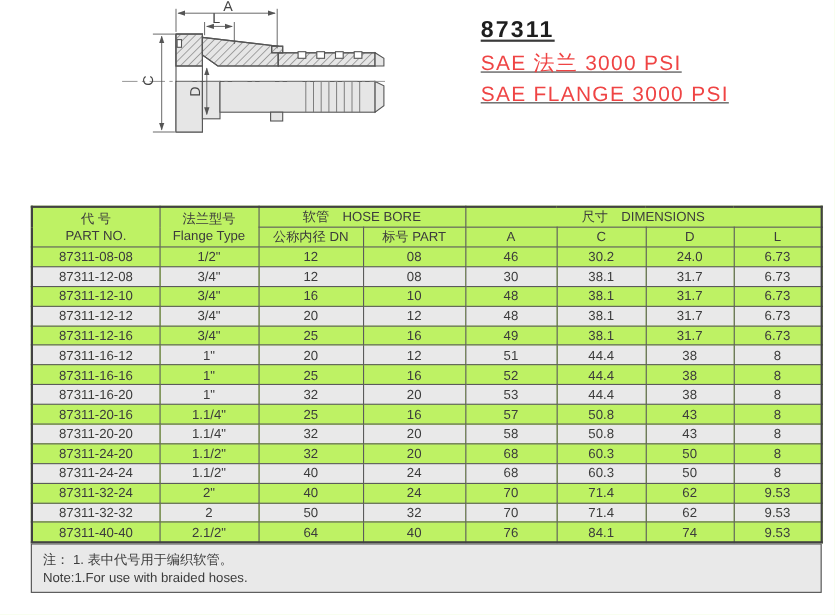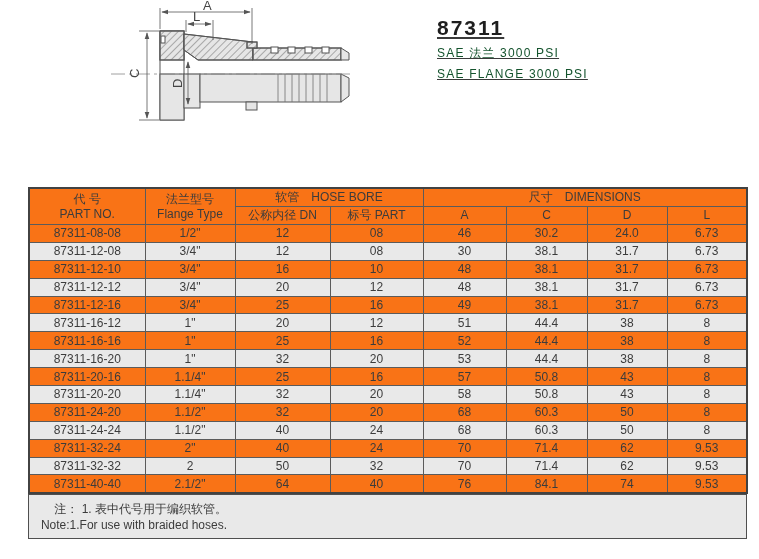--- a/index.html
+++ b/index.html
@@ -3,46 +3,46 @@
 <meta charset="utf-8">
 <style>
   html,body { margin:0; padding:0; }
   body {
     width:759px; height:559px; background:#ffffff; position:relative;
     font-family:"Liberation Sans", sans-serif; color:#3a3a3a; overflow:hidden;
   }
   
   .title-block { position:absolute; left:437px; top:16px;text-decoration:underline; }
   .product-code { font-size:21px; font-weight:bold; letter-spacing:2px; color:#1e1e1e; }
-  .subtitle { font-size:12px; letter-spacing:1.2px; color:#14532d; margin-top:5px; white-space:pre; }
+  .subtitle { font-size:19px; letter-spacing:1.2px; color:#ef4444; margin-top:5px; white-space:pre; }
   
   .drawing { position:absolute; left:103px; top:0px; }
   .drawing text { font-size:13px; fill:#444; font-family:"Liberation Sans", sans-serif; }
   
   table.spec {
     position:absolute; left:28px; top:187px; width:719px;
     border-collapse:collapse; table-layout:fixed;
-    font-size:12px; color:#3c3c3c; background:#f97316;
+    font-size:12px; color:#3c3c3c; background:#bef264;
     border:2px solid #424242;
   }
   table.spec th, table.spec td {
     border:1px solid #5b5b5b; text-align:center; vertical-align:middle;
     padding:0; font-weight:normal; overflow:hidden; white-space:nowrap;
   }
   table.spec thead th { height:17px; line-height:1.2; }
   table.spec tbody td { height:16.9px; }
   table.spec tbody tr.alt { background:#e9e9e9;margin-top:32px; }
   .th2 div { line-height:1.25; }
   
   .notes {
     position:absolute; left:28px; top:494px; width:719px; height:45px;
     background:#e9e9e9; border:1px solid #4f4f4f; box-sizing:border-box;
     font-size:12px; color:#3c3c3c; padding:6px 0 0 10px;
   }
-  .note-line { display:flex; line-height:16px; white-space:nowrap;text-align:right; }
+  .note-line { display:flex; line-height:16px; white-space:nowrap; }
   .note-c1 { min-width:188px; padding-right:8px; }
 </style>
 </head>
 <body>
 
 <svg class="drawing" width="255" height="132" viewBox="0 0 255 132">
   <defs>
     <pattern id="hatch" patternUnits="userSpaceOnUse" width="5" height="5" patternTransform="rotate(45)">
       <line x1="0" y1="0" x2="0" y2="5" stroke="#6a6a6a" stroke-width="1"></line>
     </pattern>

